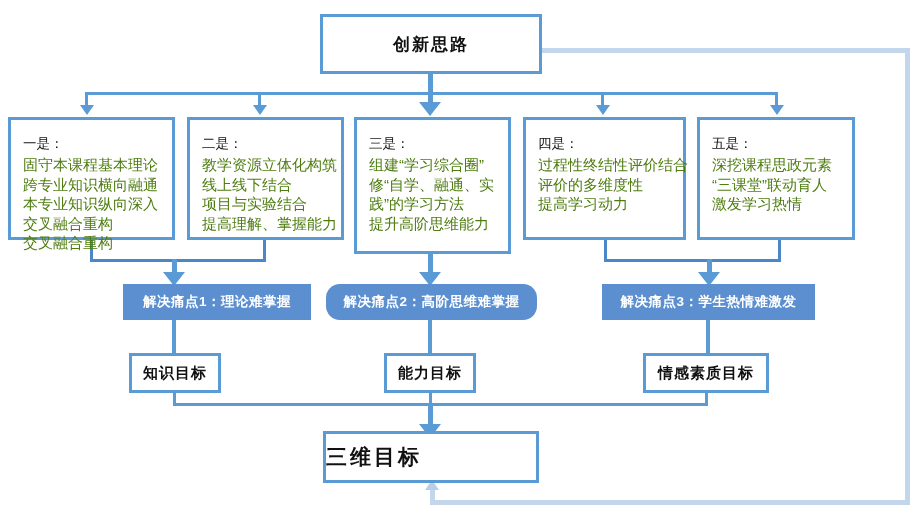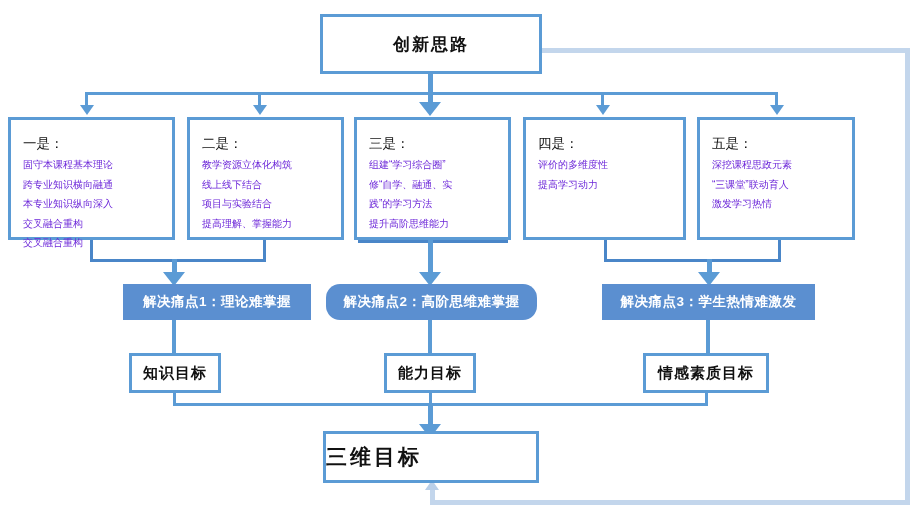--- a/index.html
+++ b/index.html
@@ -30,21 +30,21 @@
 
   
   .card{
     padding:14px 10px 8px 12px;
   }
   .card .hd{
     font-size:13.5px;font-weight:400;color:#111;line-height:20px;
     margin-bottom:1px;
   }
   .card .ln{
-    font-size:10px;color:#6d28d9;line-height:19.5px;white-space:nowrap;
+    font-size:15px;color:#4d7c0f;line-height:19.5px;white-space:nowrap;
   }
 
   
   .pain{
     position:absolute;box-sizing:border-box;
     background:#5b8fd0;
     display:flex;align-items:center;justify-content:center;
     z-index:6;
   }
   .pain span{
@@ -131,30 +131,31 @@
   </div>
 
   <div class="box card" style="left:187px;top:117px;width:157px;height:123px;">
     <div class="hd">二是：</div>
     <div class="ln">教学资源立体化构筑</div>
     <div class="ln">线上线下结合</div>
     <div class="ln">项目与实验结合</div>
     <div class="ln">提高理解、掌握能力</div>
   </div>
 
-  <div class="box card" style="left:354px;top:117px;width:157px;height:123px;">
+  <div class="box card" style="left:354px;top:117px;width:157px;height:137px;">
     <div class="hd">三是：</div>
     <div class="ln">组建“学习综合圈”</div>
     <div class="ln">修“自学、融通、实</div>
     <div class="ln">践”的学习方法</div>
     <div class="ln">提升高阶思维能力</div>
   </div>
 
   <div class="box card" style="left:523px;top:117px;width:163px;height:123px;">
     <div class="hd">四是：</div>
+    <div class="ln">过程性终结性评价结合</div>
     <div class="ln">评价的多维度性</div>
     <div class="ln">提高学习动力</div>
   </div>
 
   <div class="box card" style="left:697px;top:117px;width:158px;height:123px;">
     <div class="hd">五是：</div>
     <div class="ln">深挖课程思政元素</div>
     <div class="ln">“三课堂”联动育人</div>
     <div class="ln">激发学习热情</div>
   </div>

